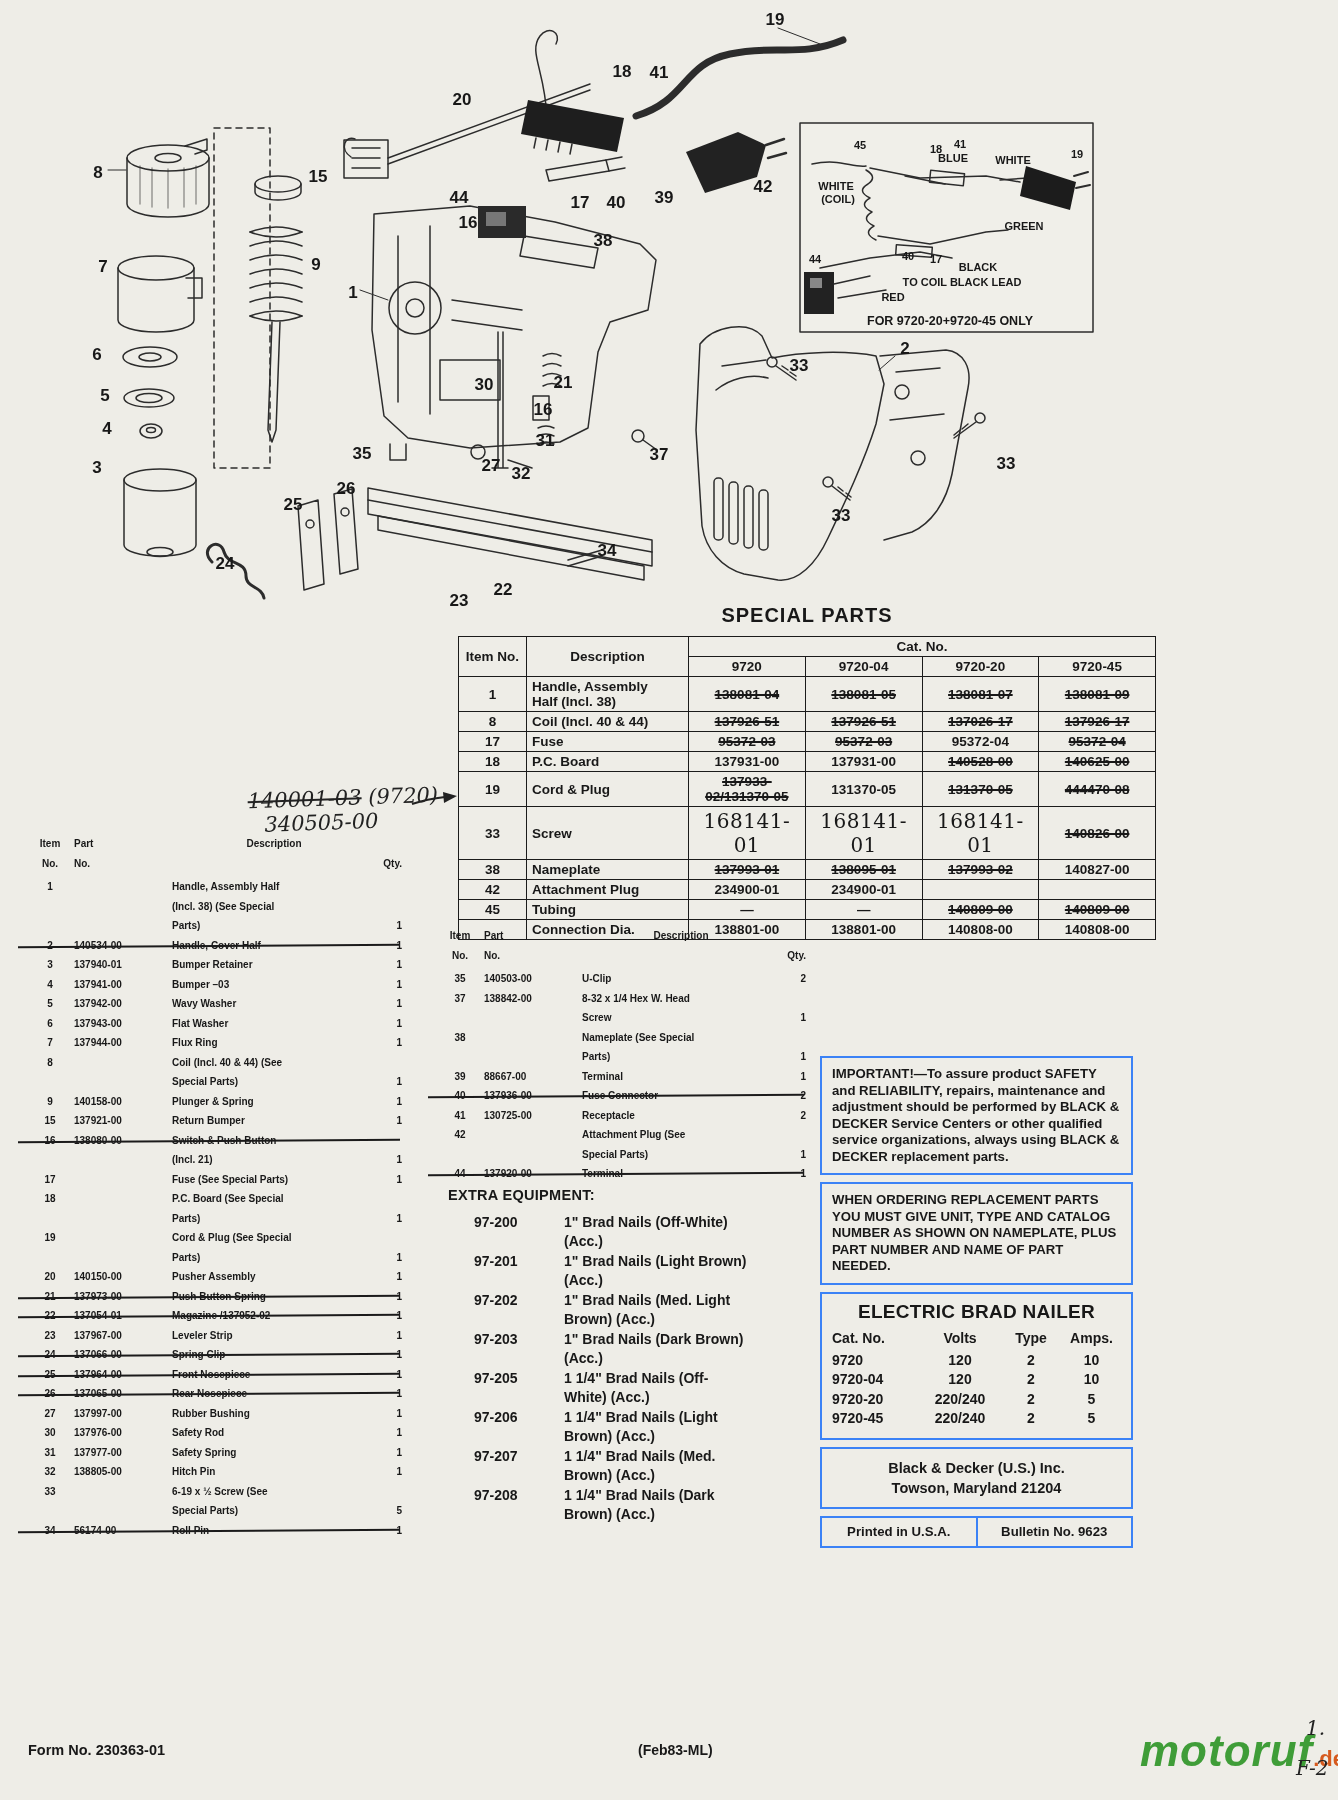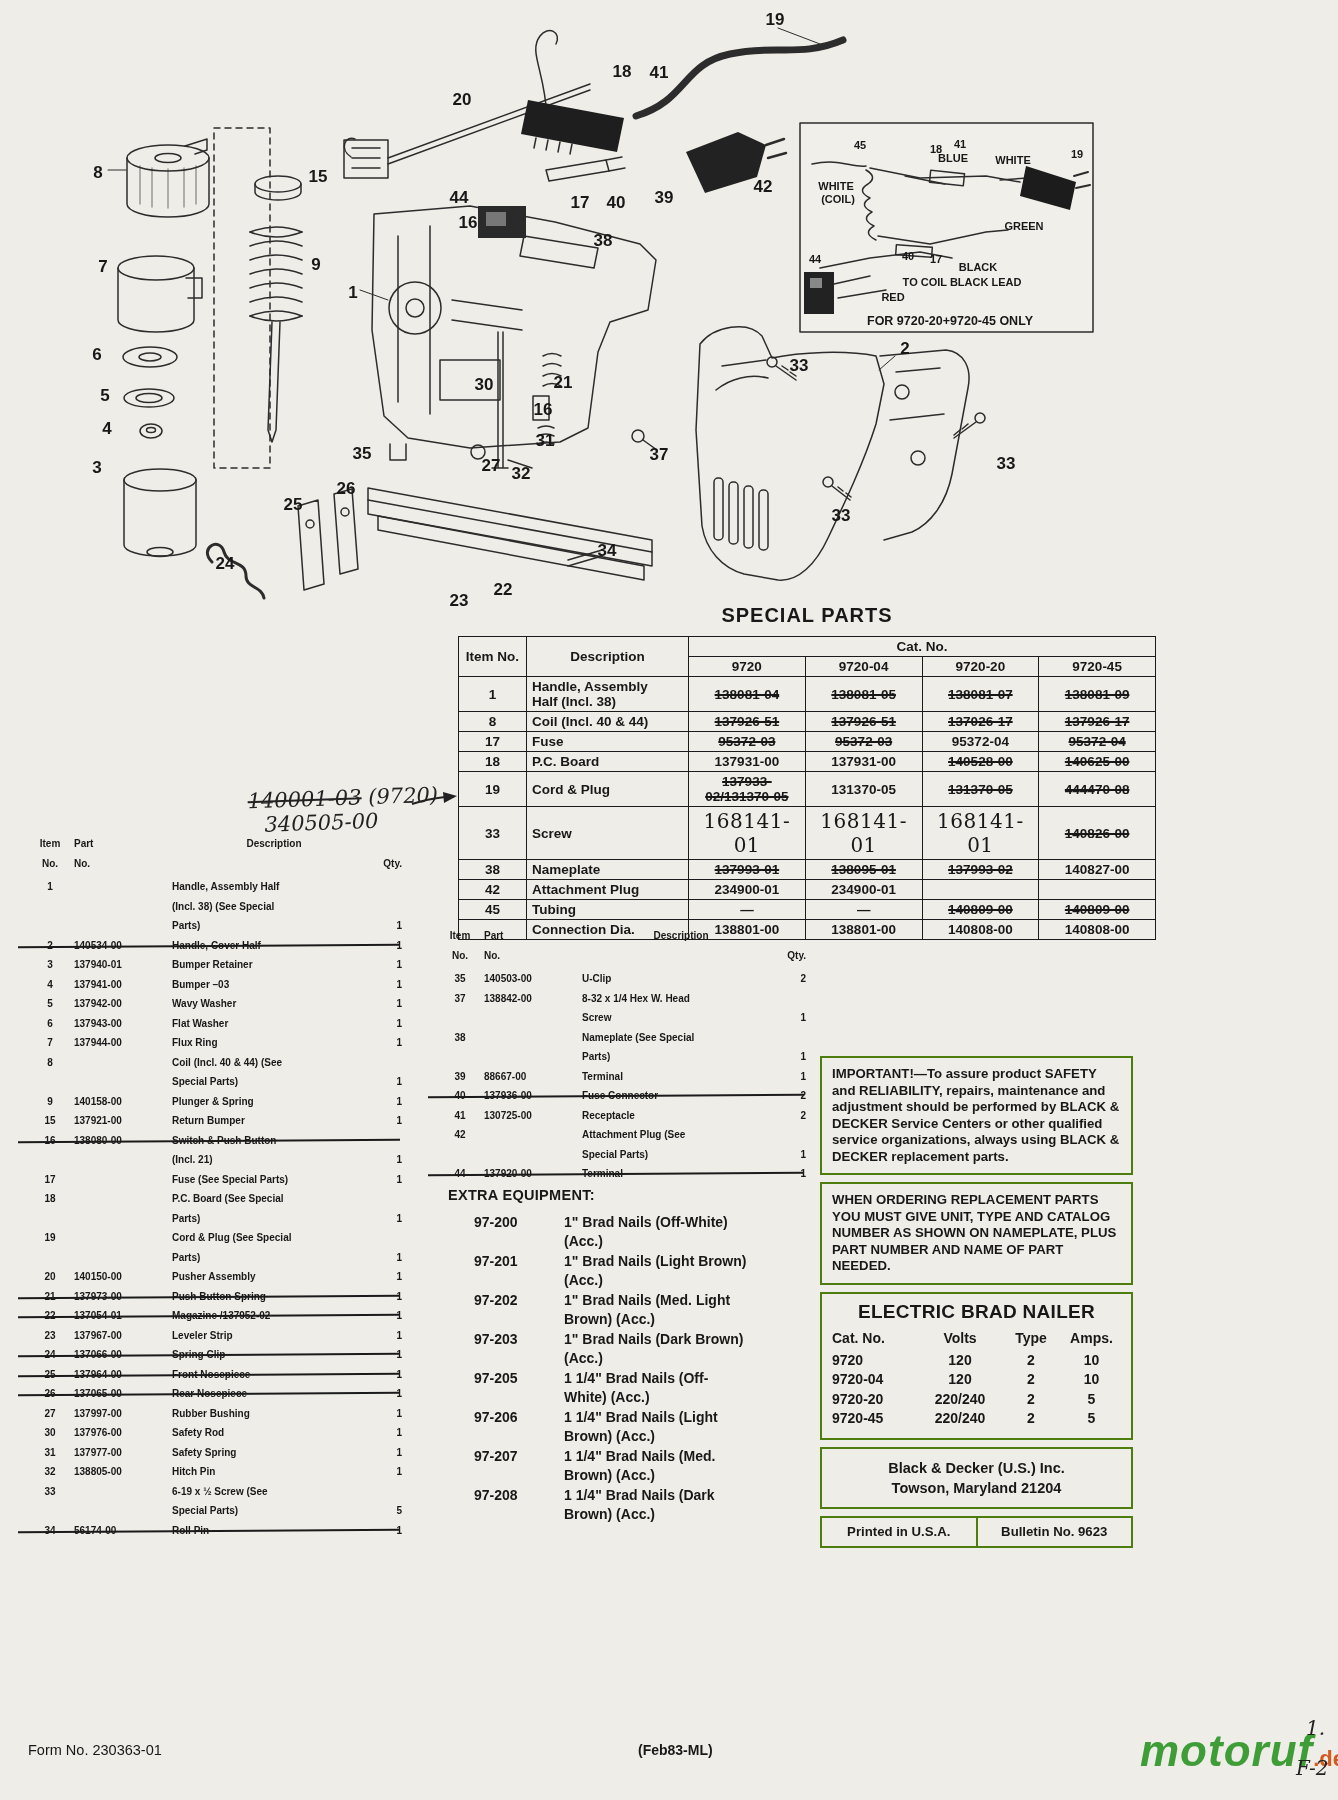--- a/index.html
+++ b/index.html
@@ -73,36 +73,36 @@
 
   
   .extra { position:absolute; left:448px; top:1186px; width:362px; font-weight:700; font-size:14px; line-height:19.5px; }
   .extra h3 { font-size:14.5px; margin-bottom:7px; letter-spacing:.3px; }
   .eq-row { display:flex; }
   .eq-code { width:116px; padding-left:26px; }
   .eq-desc { flex:1; white-space:pre-line; }
 
   
   .right-col { position:absolute; left:820px; top:1056px; width:313px; display:flex; flex-direction:column; gap:7px; }
-  .box { border:2px solid #4d7c0f; padding:8px 10px; font-weight:700; font-size:13.2px; line-height:16.5px; }
+  .box { border:2px solid #3b82f6; padding:8px 10px; font-weight:700; font-size:13.2px; line-height:16.5px; }
   .nailer-box h3 { font-size:19px; text-align:center; letter-spacing:.3px; margin:2px 0 10px; }
   .spec-head, .spec-row { display:flex; font-size:14px; }
   .spec-head { margin-bottom:5px; }
   .spec-row { margin-bottom:3px; }
   .s-cat { width:88px; }
   .s-volts { width:80px; text-align:center; }
   .s-type { width:62px; text-align:center; }
   .s-amps { flex:1; text-align:center; }
   .company-box { text-align:center; font-size:14.5px; line-height:20px; padding:9px 6px; }
   .printed-row { display:flex; }
   .printed-row .half { flex:1; text-align:center; padding:6px 4px; }
   .printed-row .half + .half { margin-left:-2px; }
 
   
-  .form-no { position:absolute; left:28px; top:1742px; font-weight:400; font-size:14.5px; }
+  .form-no { position:absolute; left:28px; top:1742px; font-weight:700; font-size:14.5px; }
   .date-code { position:absolute; left:638px; top:1742px; font-weight:700; font-size:14px; }
   .watermark { position:absolute; left:1140px; top:1726px; white-space:nowrap; }
   .wm-main { font-size:44px; font-weight:700; font-style:italic; color:#3f9d38; letter-spacing:1px; }
   .wm-tld { font-size:22px; font-weight:700; color:#d65a1e; }
   .hand-mark {
     position:absolute; font-family:"DejaVu Serif", serif; font-style:italic;
     font-size:20px; color:#222;
   }
 </style>
 </head>

